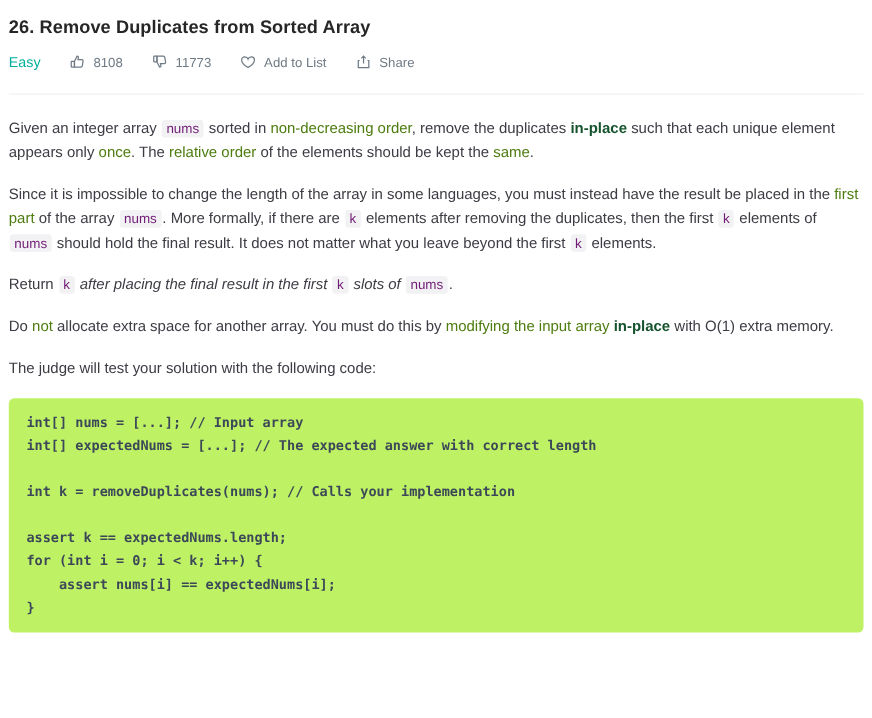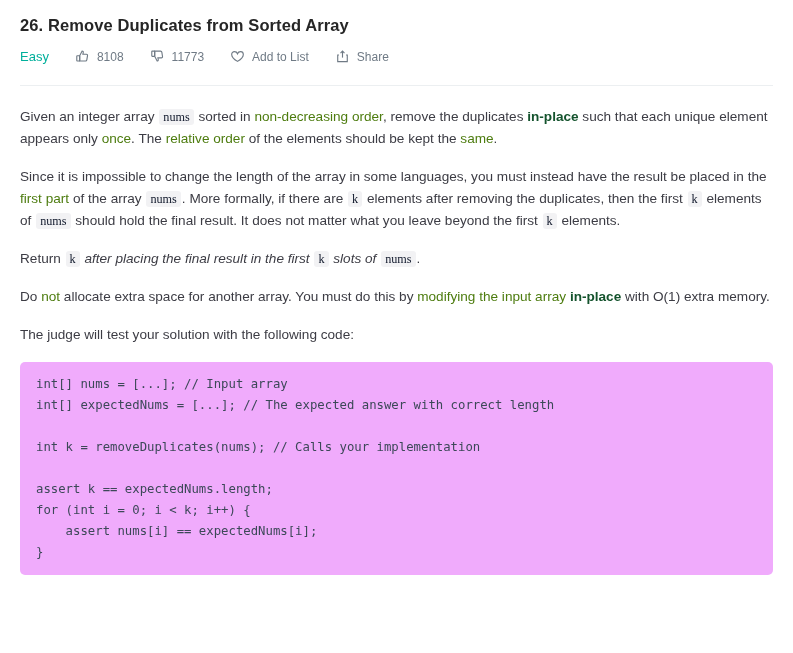--- a/index.html
+++ b/index.html
@@ -10,21 +10,21 @@
     background: #ffffff;
   }
   body {
     width: 793px;
     height: 653px;
     font-family: "Liberation Sans", sans-serif;
     color: #262626;
     overflow: hidden;
   }
   .page {
-    padding: 0 20px;
+    padding: 0 8px;
   }
 
   
   .problem-title {
     font-size: 16.5px;
     font-weight: 700;
     color: #262626;
     letter-spacing: 0.1px;
     margin: 14px 0 0 0;
     line-height: 1.4;
@@ -77,43 +77,44 @@
     margin: 16px 0 0 0;
   }
   b, strong { font-weight: 400; color: #4d7c0f; }
   em, i { }
   a.inline-link {
     color: #14532d;
     font-weight: 700;
     text-decoration: none;
   }
   code.chip {
-    font-family: Liberation Serif, serif;
+    font-family: Liberation Sans, sans-serif;
     background: #f2f2f4;
-    color: #0f172a;
+    color: #701a75;
     font-size: 12.2px;
     padding: 1px 4px;
     border-radius: 3px;
     margin: 0 1px;
   }
   .section-head {
     font-size: 13.6px;
     font-weight: 700;
     color: #262626;
     margin: 21px 0 0 0;
     line-height: 22px;
   }
 
   
   .code-block {
-    background: #f0abfc;
+    background: #bef264;
     border-radius: 5px;
     margin: 16px 0 0 0;
     padding: 12px 14px 12px 16px;
     overflow: hidden;
+    font-weight: bold;
   }
   .code-block pre {
     margin: 0;
     font-family: "DejaVu Sans Mono", "Liberation Mono", monospace;
     font-size: 12.3px;
     line-height: 21px;
     color: #3c4858;
     white-space: pre;
     tab-size: 4;
   }

